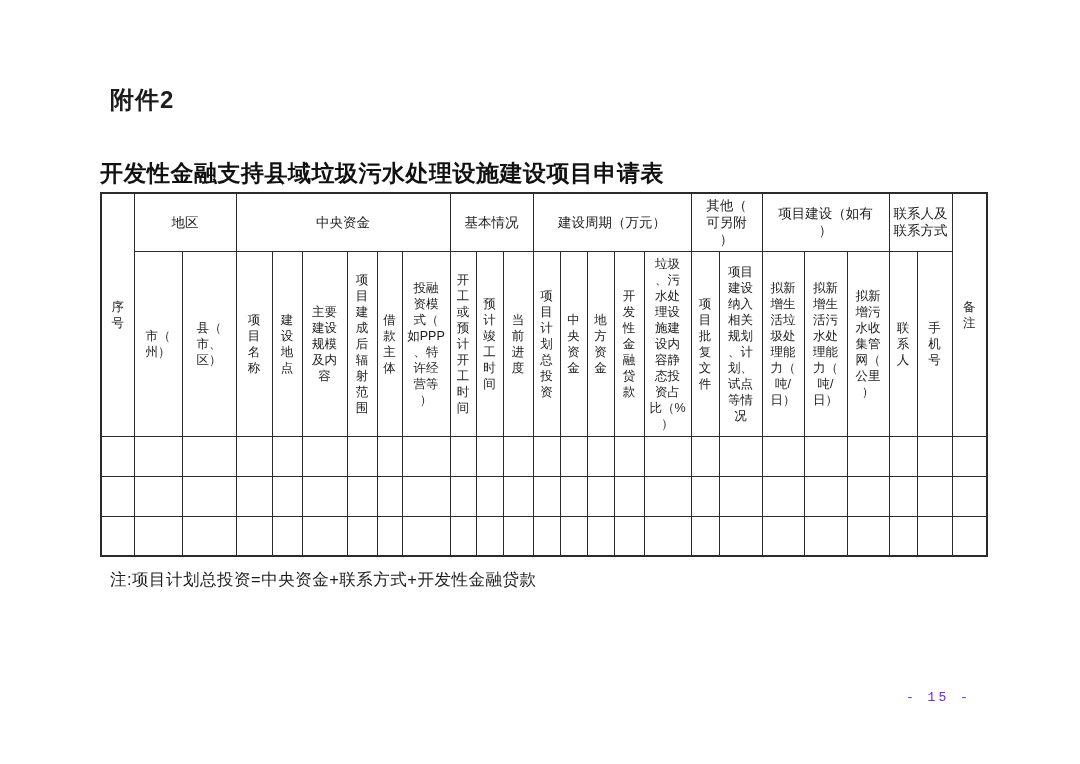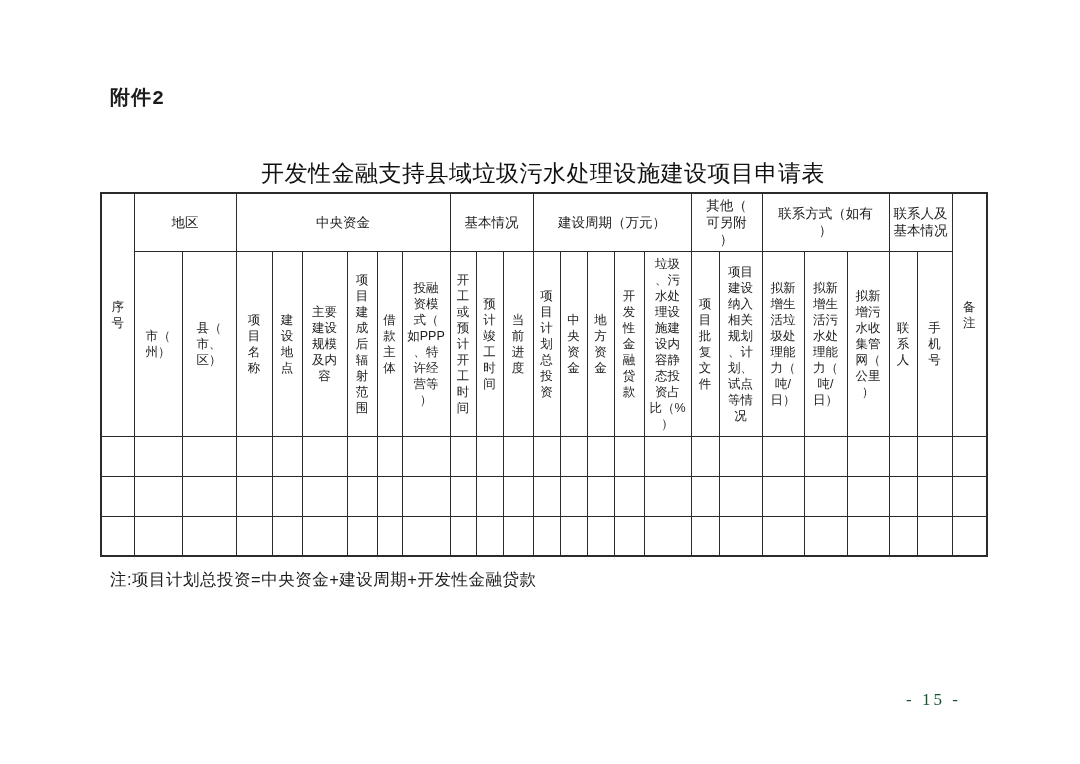--- a/index.html
+++ b/index.html
@@ -7,32 +7,30 @@
   body {
     width: 1080px; height: 764px;
     position: relative;
     font-family: "Liberation Sans", sans-serif;
     color: #1c1c1c;
     overflow: hidden;
   }
   .attachment-label {
     position: absolute;
     left: 110px; top: 84px;
-    font-size: 20px;
+    font-size: 24px;
     font-weight: 600;
     letter-spacing: 1px;
-    font-family: Liberation Mono, monospace;
   }
   .doc-title {
     position: absolute;
     left: 100px; top: 158px;
     width: 886px;
-    text-align: center;
     font-size: 23px;
-    font-weight: normal;
+    font-weight: bold;
     letter-spacing: 0.5px;
     color: #111;
     white-space: nowrap;
   }
   table.app-table {
     position: absolute;
     left: 100px; top: 192px;
     width: 886px;
     border-collapse: collapse;
     table-layout: fixed;
@@ -54,24 +52,24 @@
   tbody tr.data-row { height: 40px; }
   .footnote {
     position: absolute;
     left: 110px; top: 569px;
     font-size: 16.5px;
     letter-spacing: 0.5px;
   }
   .page-number {
     position: absolute;
     left: 906px; top: 690px;
-    font-size: 17px;
-    font-family: Liberation Serif, serif;
+    font-size: 13px;
+    font-family: Liberation Mono, monospace;
     letter-spacing: 3px;
-    color: #14532d;
+    color: #6d28d9;
   }
 </style>
 </head>
 <body>
 
 <div class="attachment-label">附件2</div>
 
 <div class="doc-title">开发性金融支持县域垃圾污水处理设施建设项目申请表</div>
 
 <table class="app-table">
@@ -106,24 +104,24 @@
     <tr class="group-row">
       <th class="sh" rowspan="2">序
 号</th>
       <th class="gh" colspan="2">地区</th>
       <th class="gh" colspan="6">中央资金</th>
       <th class="gh" colspan="3">基本情况</th>
       <th class="gh" colspan="5">建设周期（万元）</th>
       <th class="gh" colspan="2">其他（
 可另附
 ）</th>
-      <th class="gh" colspan="3">联系方式（如有
+      <th class="gh" colspan="3">项目建设（如有
 ）</th>
       <th class="gh" colspan="2">联系人及
-基本情况</th>
+联系方式</th>
       <th class="sh" rowspan="2">备
 注</th>
     </tr>
     <tr class="sub-row">
       <th class="sh">市（
 州）</th>
       <th class="sh">县（
 市、
 区）</th>
       <th class="sh">项
@@ -337,15 +335,15 @@
         <td></td>
         <td></td>
         <td></td>
         <td></td>
         <td></td>
         <td></td>
       </tr>
     </tbody>
 </table>
 
-<div class="footnote">注:项目计划总投资=中央资金+建设周期+开发性金融贷款</div>
+<div class="footnote">注:项目计划总投资=中央资金+联系方式+开发性金融贷款</div>
 
 <div class="page-number">- 15 -</div>
 
 </body></html>

